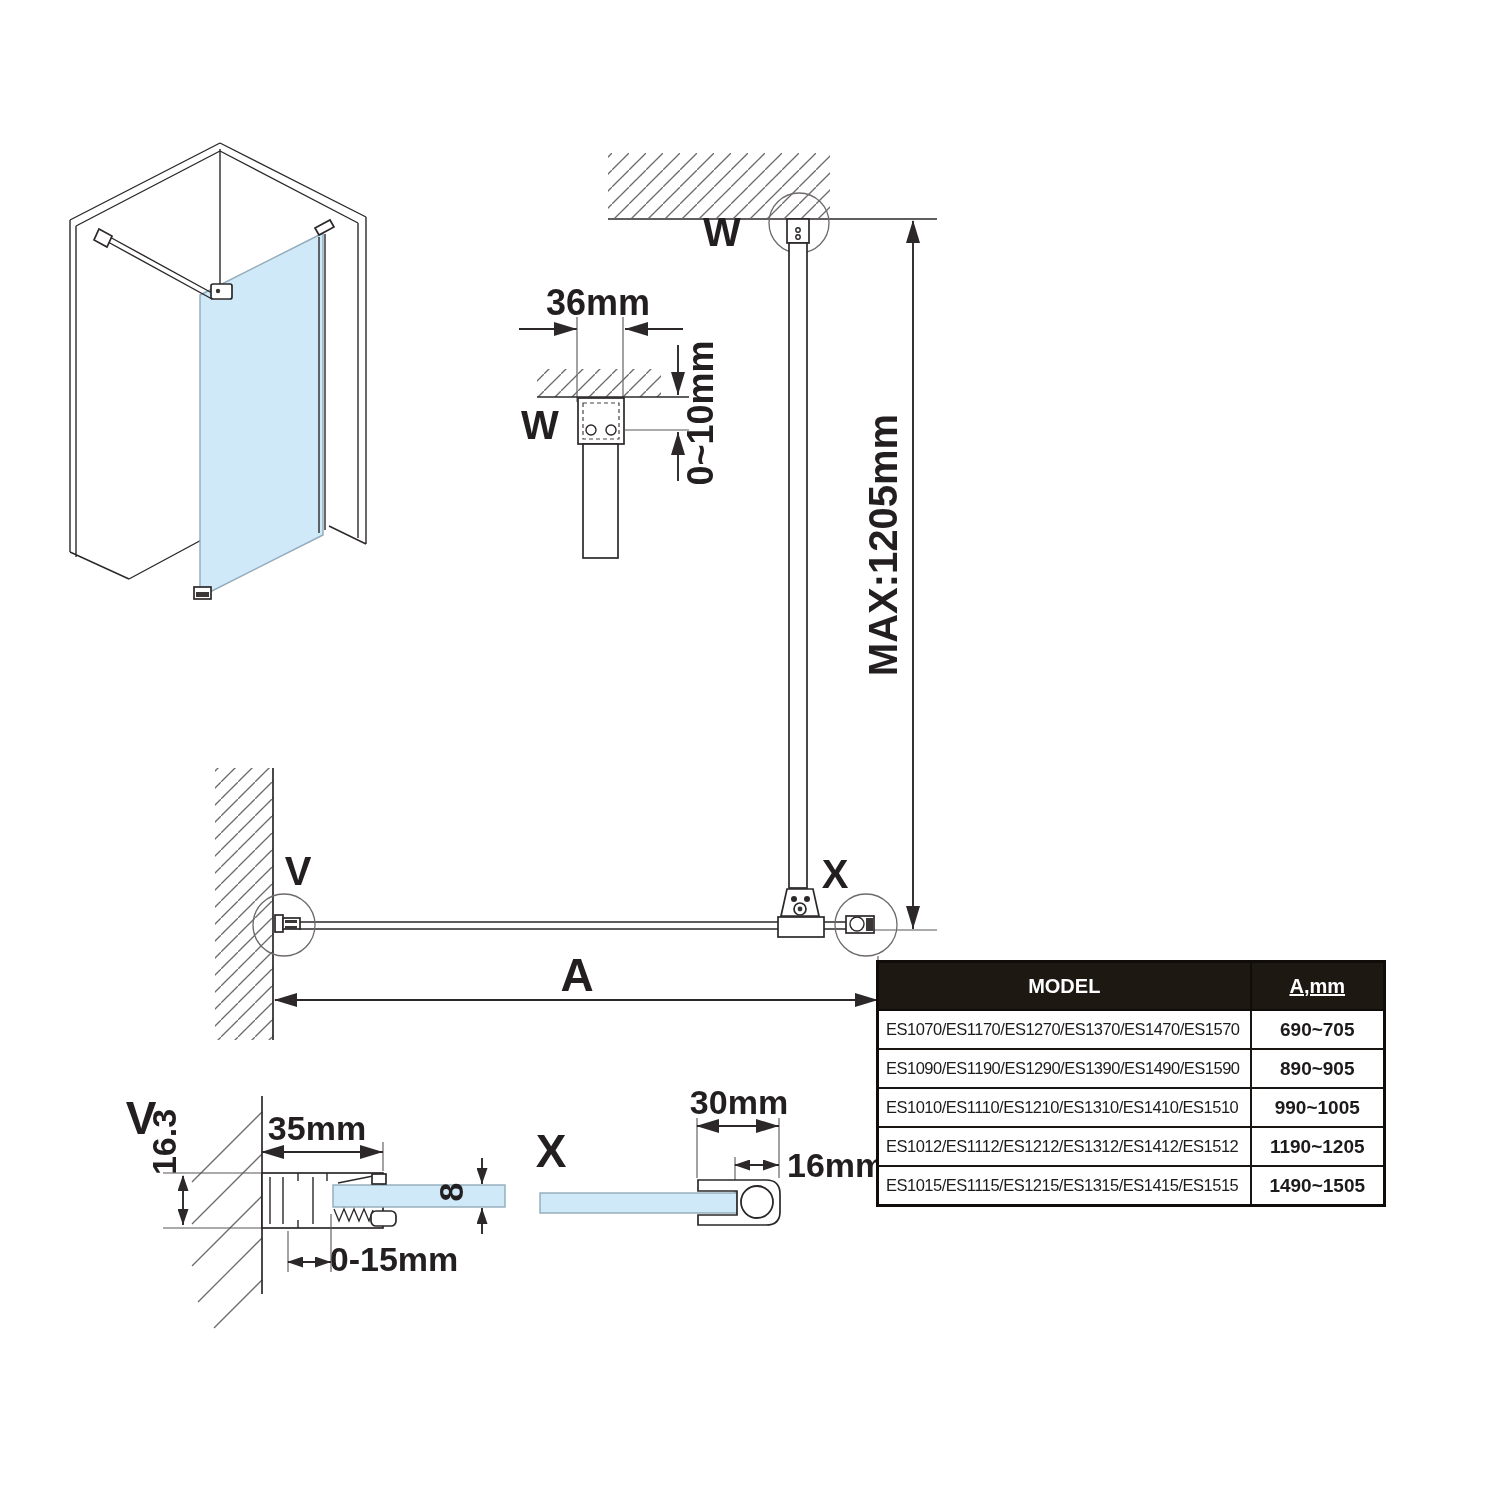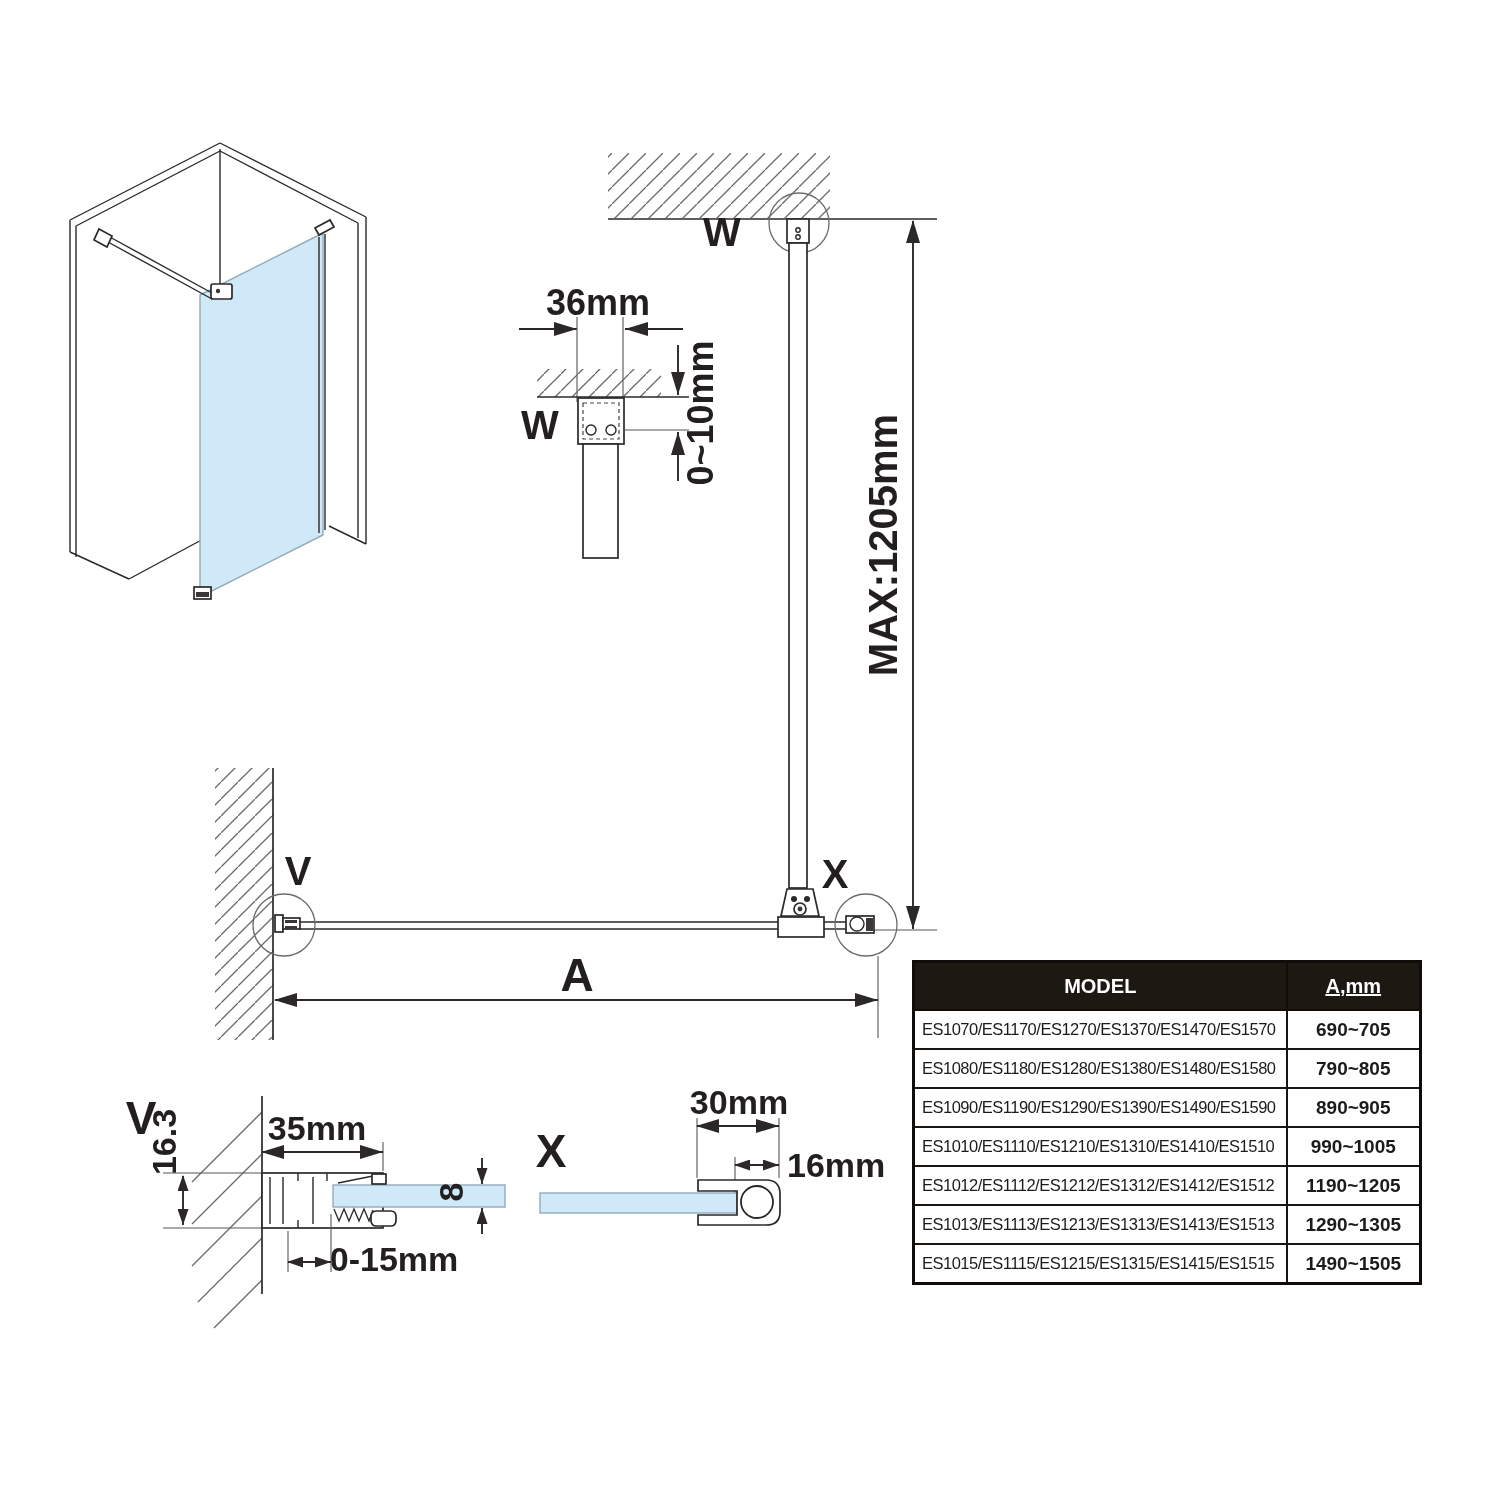--- a/index.html
+++ b/index.html
@@ -15,21 +15,21 @@
   .circ { stroke:#6e6a69; stroke-width:1.3; fill:none; }
   .wfill{ fill:#ffffff; stroke:#2c282a; stroke-width:1.7; }
   .glass{ fill:#cfe9f8; stroke:#92aaba; stroke-width:1.4; }
   .dark { fill:#3b3737; stroke:none; }
   text  { fill:#231f20; font-weight:bold; font-family:"Liberation Sans", sans-serif; }
   .t34 { font-size:34px; } .t36 { font-size:36px; }
   .t40 { font-size:40px; }
   .t46 { font-size:46px; }
 
   
-  .spec-table { position:absolute; left:912px; top:960px; width:510px; }
+  .spec-table { position:absolute; left:876px; top:960px; width:510px; }
   .spec-table table { border-collapse:collapse; width:100%; table-layout:fixed;
                       border:3px solid #0f0c0a; }
   .spec-table th { background:#1e1813; color:#ffffff; font-size:20px; font-weight:bold;
                    height:44px; border:2px solid #0f0c0a; }
   .spec-table th.ha { border-left:1px solid #4a4440;text-decoration:underline; }
   .spec-table td { border:2px solid #181513; background:#fff; height:35px; color:#1c1a1a; }
   .spec-table td.mc { font-size:16.5px; font-weight:normal; padding-left:7px;
                       letter-spacing:-0.5px; white-space:nowrap; overflow:hidden; }
   .spec-table td.ac { font-size:19px; font-weight:bold; text-align:center; }
 </style>
@@ -204,38 +204,30 @@
         <th>MODEL</th>
         <th class="ha">A,mm</th>
       </tr>
     </thead>
     <tbody>
       <tr>
         <td class="mc">ES1070/ES1170/ES1270/ES1370/ES1470/ES1570</td>
         <td class="ac">690~705</td>
       </tr>
       <tr>
-        <td class="mc">ES1080/ES1180/ES1280/ES1380/ES1480/ES1580</td>
-        <td class="ac">790~805</td>
-      </tr>
-      <tr>
         <td class="mc">ES1090/ES1190/ES1290/ES1390/ES1490/ES1590</td>
         <td class="ac">890~905</td>
       </tr>
       <tr>
         <td class="mc">ES1010/ES1110/ES1210/ES1310/ES1410/ES1510</td>
         <td class="ac">990~1005</td>
       </tr>
       <tr>
         <td class="mc">ES1012/ES1112/ES1212/ES1312/ES1412/ES1512</td>
         <td class="ac">1190~1205</td>
-      </tr>
-      <tr>
-        <td class="mc">ES1013/ES1113/ES1213/ES1313/ES1413/ES1513</td>
-        <td class="ac">1290~1305</td>
       </tr>
       <tr>
         <td class="mc">ES1015/ES1115/ES1215/ES1315/ES1415/ES1515</td>
         <td class="ac">1490~1505</td>
       </tr>
     </tbody>
   </table>
 </div>
 
 </div>

